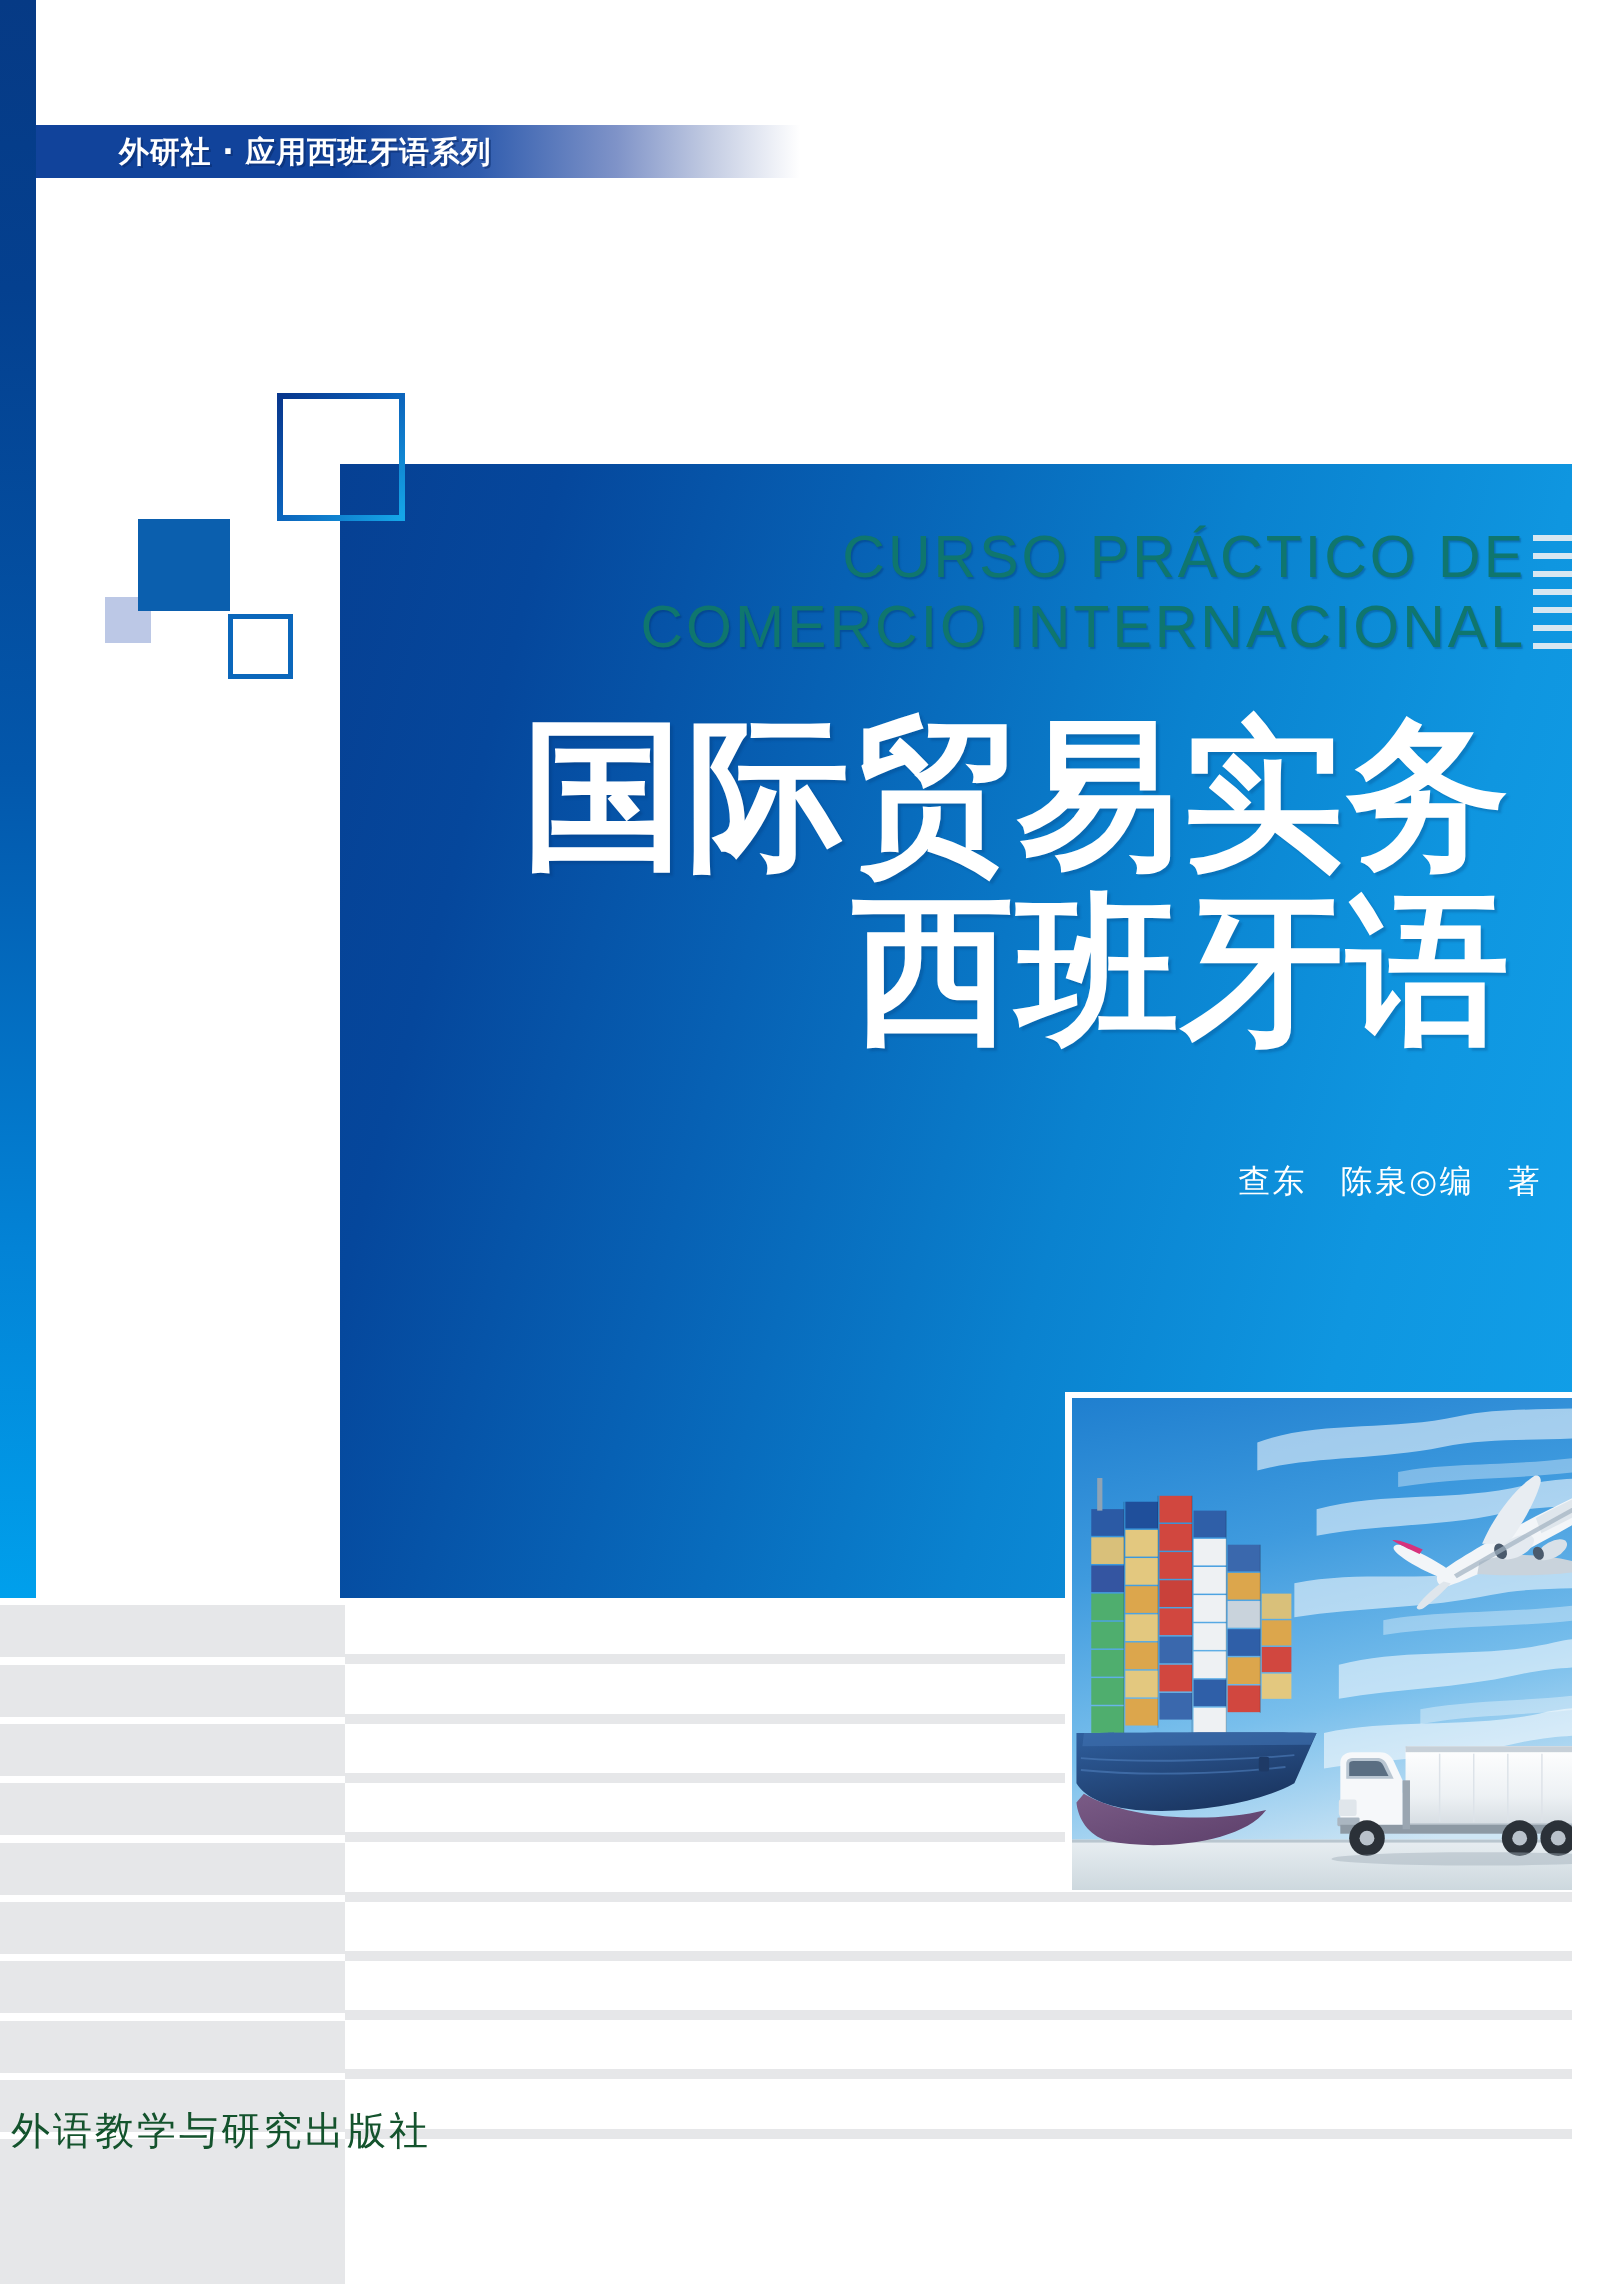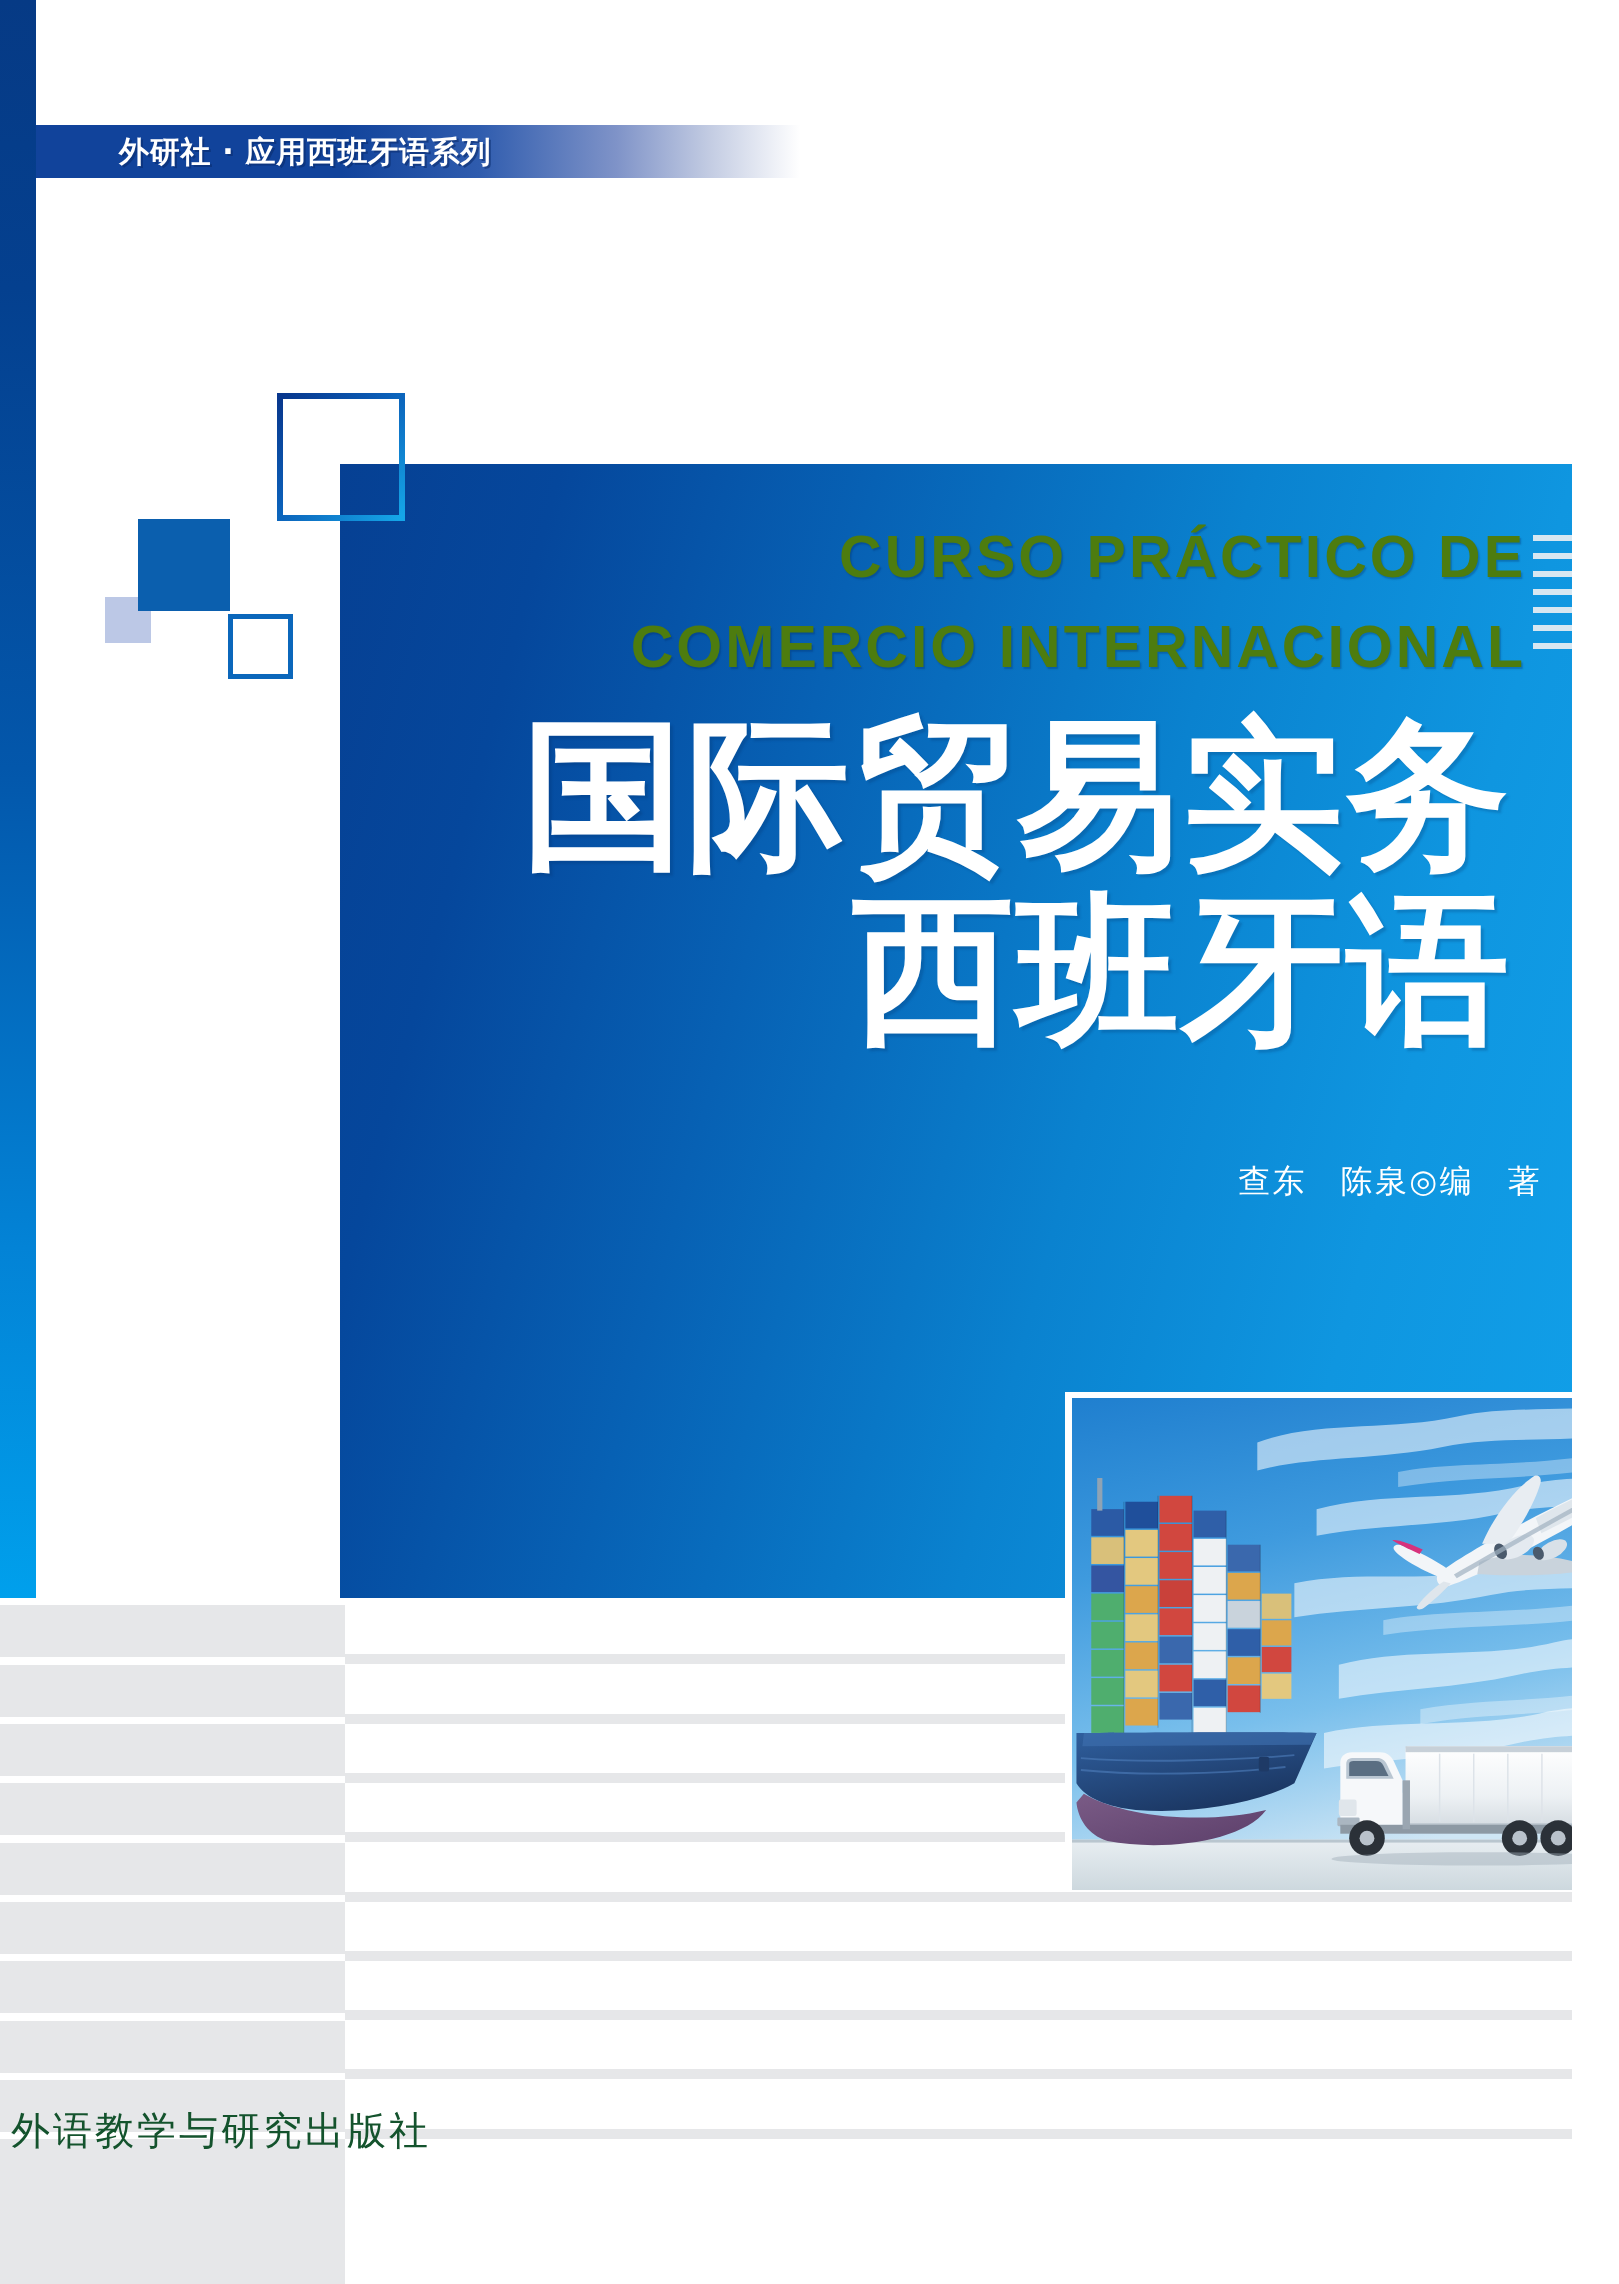--- a/index.html
+++ b/index.html
@@ -123,33 +123,33 @@
   }
 
   
   .es-title {
     position: absolute;
     left: 415px;
     top: 523px;
     width: 1111px;
     text-align: right;
     z-index: 6;
-    color: #4d7c0f;
+    color: #0f766e;
     font-family: "Liberation Sans", "DejaVu Sans", sans-serif;
-    font-weight: 700;
+    font-weight: 400;
     letter-spacing: 3px;
     line-height: 1.18;
   }
   .es-line {
     display: block;
     font-size: 59px;
     white-space: nowrap;
     text-shadow: 1.5px 1.5px 1.5px rgba(4, 40, 96, .30);
   }
-  .es-line-2 { font-size: 59px; margin-top: 20px; }
+  .es-line-2 { font-size: 59px; }
 
   
   .zh-title {
     position: absolute;
     left: 415px;
     top: 708px;
     width: 1097px;
     text-align: right;
     z-index: 6;
     color: #ffffff;

